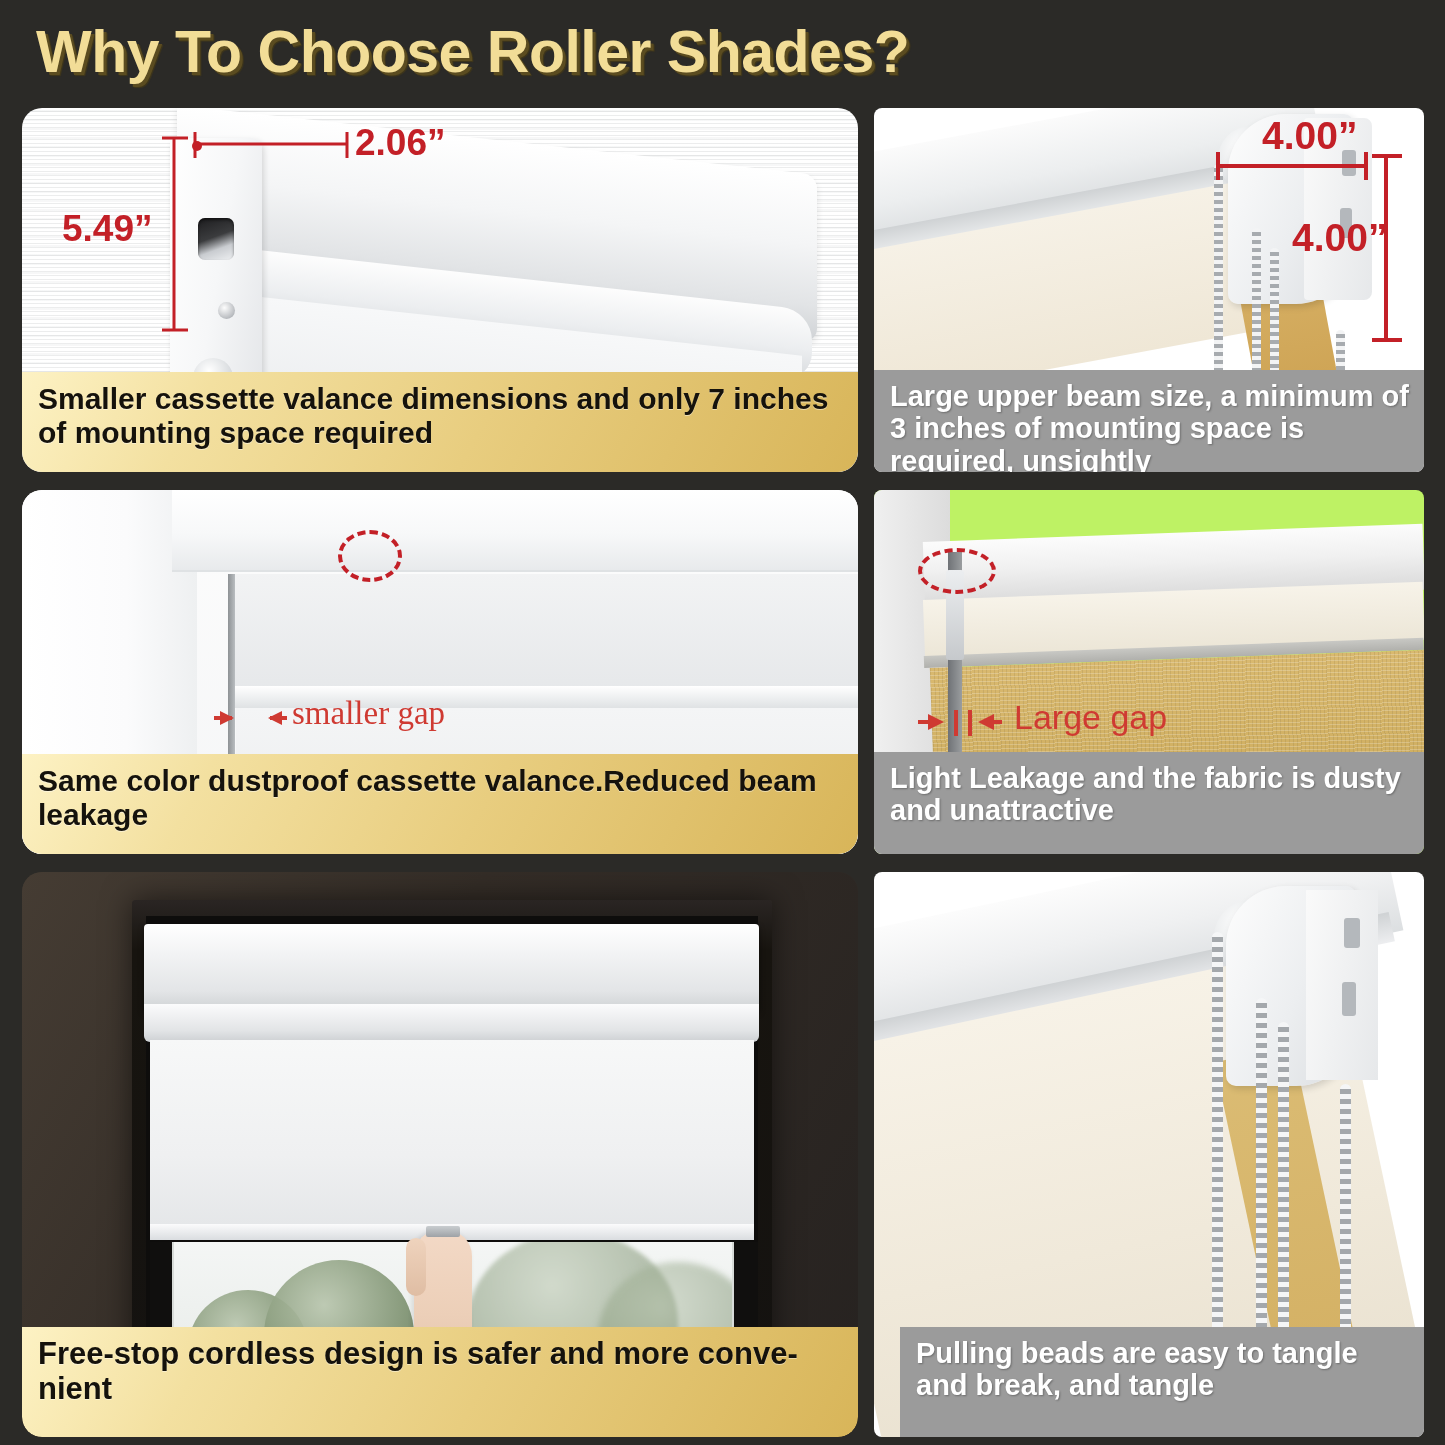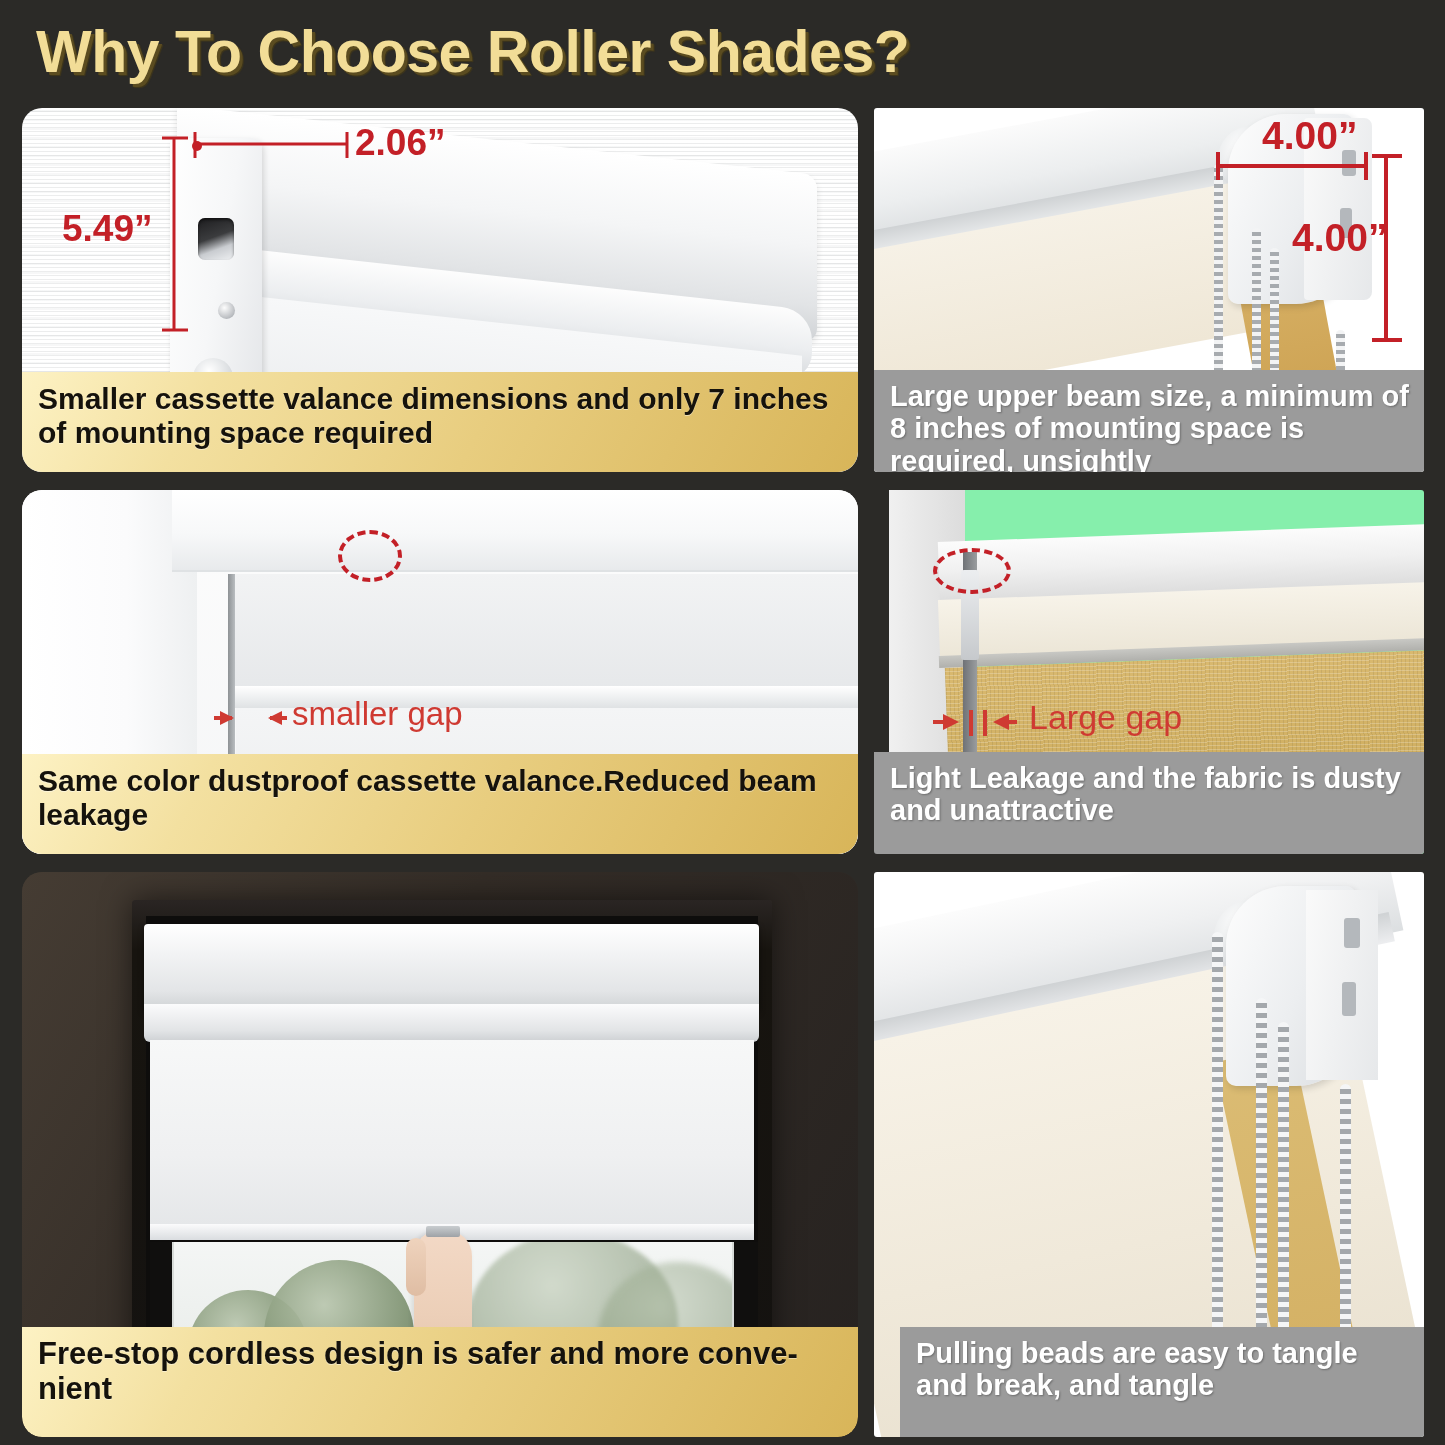--- a/index.html
+++ b/index.html
@@ -30,21 +30,21 @@
   .grid {
     position: absolute;
     left: 0; top: 108px;
     width: 1445px;
     height: 1337px;
   }
 
   .panel { position: absolute; overflow: hidden; }
 
   .panel.left  { left: 22px;  width: 836px; border-radius: 20px; }
-  .panel.right { left: 874px; width: 550px; border-radius: 3px; }
+  .panel.right { left: 874px; width: 550px; border-radius: 8px; }
 
   .row1 { top: 0px;   height: 364px; }
   .row2 { top: 382px; height: 364px; }
   .row3 { top: 764px; height: 565px; }
 
   .photo {
     position: absolute;
     inset: 0;
     background: #ffffff;
   }
@@ -197,21 +197,21 @@
     background: repeating-linear-gradient(180deg,#f3f4f5 0 4px,#a7abaf 4px 8px);
     border-radius: 5px;
   }
   #p2 .cap-circle {
     position: absolute; left: 344px; top: 18px; width: 66px; height: 66px;
     border-radius: 50%;
     background: radial-gradient(circle at 38% 32%,#ffffff,#dfe2e4 70%,#c6cacd);
   }
 
   
-  #p3 .photo { background: linear-gradient(180deg,#fdfdfd,#f4f5f6); }
+  #p3 .photo { background: linear-gradient(180deg,#fdfdfd,#f4f5f6); font-family: Liberation Serif, serif; }
   #p3 .frame-l {
     position: absolute; left: 0; top: 0; width: 175px; height: 100%;
     background: linear-gradient(90deg,#ffffff 0%,#fbfbfc 60%,#eef0f1 100%);
   }
   #p3 .casing {
     position: absolute; left: 150px; top: 0; width: 690px; height: 82px;
     background: linear-gradient(180deg,#ffffff 0%,#f7f8f9 55%,#e8eaec 100%);
     border-bottom: 2px solid #dfe2e4;
   }
   #p3 .shade-top {
@@ -225,21 +225,21 @@
   #p3 .shade-bot {
     position: absolute; left: 214px; top: 218px; width: 626px; height: 146px;
     background: linear-gradient(180deg,#f4f5f6,#e9ebed);
   }
   #p3 .edge-gap {
     position: absolute; left: 206px; top: 84px; width: 7px; height: 276px;
     background: linear-gradient(90deg,#8e9295,#b9bdc0);
   }
 
   
-  #p4 .photo { background: #86efac; margin-left: 15px; }
+  #p4 .photo { background: #bef264; }
   #p4 .wall-l {
     position: absolute; left: 0; top: 0; width: 76px; height: 100%;
     background: linear-gradient(90deg,#f0f0f0,#dcdcdc);
   }
   #p4 .beam {
     position: absolute; left: 50px; top: 52px; width: 500px; height: 66px;
     background: linear-gradient(180deg,#fcfcfc 0%,#f0f0f0 45%,#d9d9d9 100%);
     transform: rotate(-2.1deg); transform-origin: left center;
   }
   #p4 .beam2 {
@@ -437,21 +437,21 @@
         <line x1="344" y1="44" x2="344" y2="72" stroke="#c32027" stroke-width="4"></line>
         <line x1="492" y1="44" x2="492" y2="72" stroke="#c32027" stroke-width="4"></line>
         <line x1="512" y1="48" x2="512" y2="232" stroke="#c32027" stroke-width="4"></line>
         <line x1="498" y1="48" x2="528" y2="48" stroke="#c32027" stroke-width="4"></line>
         <line x1="498" y1="232" x2="528" y2="232" stroke="#c32027" stroke-width="4"></line>
       </svg>
 
       <div class="dim-text" style="left:388px; top:6px; font-size:39px;">4.00”</div>
       <div class="dim-text" style="left:418px; top:108px; font-size:39px;">4.00”</div>
     </div>
-    <div class="caption gray">Large upper beam size, a minimum of 8 inches of mounting space is required, unsightly</div>
+    <div class="caption gray">Large upper beam size, a minimum of 3 inches of mounting space is required, unsightly</div>
   </div>
 
   <div class="panel left row2" id="p3">
     <div class="photo">
       <div class="frame-l"></div>
       <div class="casing"></div>
       <div class="shade-top tex-brush"></div>
       <div class="rail"></div>
       <div class="shade-bot tex-brush"></div>
       <div class="edge-gap"></div>

